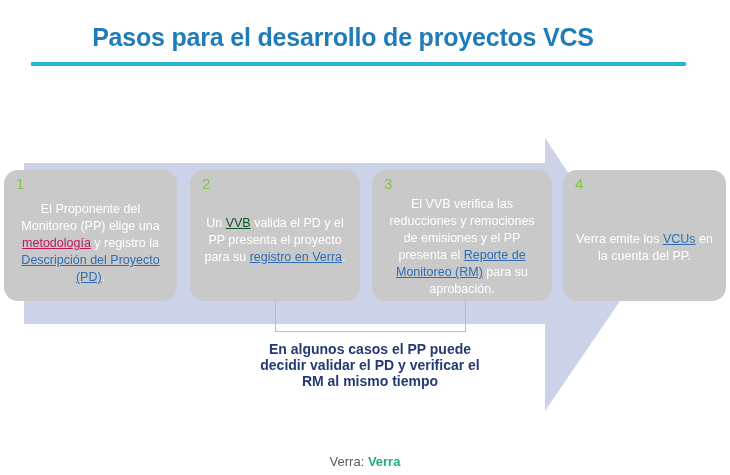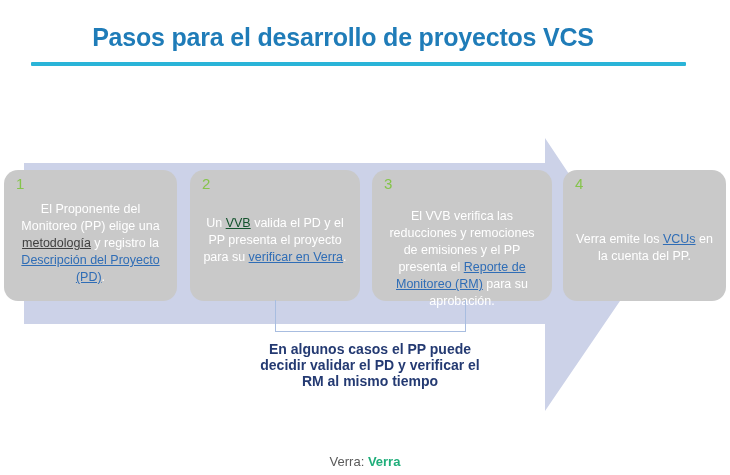--- a/index.html
+++ b/index.html
@@ -75,21 +75,21 @@
   }
   .step-text {
     color: #ffffff;
     font-size: 12.5px;
     line-height: 17px;
     text-align: center;
     padding: 0 2px;
   }
   #step-text-1 { margin-top: 9px; }
   #step-text-2 { margin-top: 23px; }
-  #step-text-3 { margin-top: 16px; }
+  #step-text-3 { margin-top: 4px; }
   #step-text-4 { margin-top: 39px; }
 
   .step-text a,
   .step-link {
     color: #2f6db6;
     text-decoration: underline;
     cursor: pointer;
   }
 
   
@@ -138,26 +138,26 @@
   <div id="page-title" style="color: rgb(31, 124, 184);">Pasos para el desarrollo de proyectos VCS</div>
   <div id="title-rule" style="background: rgb(42, 180, 216);"></div>
 </div>
 
 <svg id="arrow-shape" viewBox="0 0 730 285" preserveAspectRatio="none">
   <polygon id="arrow-poly" points="24,27 545,27 545,2 637,140 545,275 545,188 24,188" fill="#ccd2e8"></polygon>
 </svg>
 
 <div class="step-box" id="step-box-1" style="background: rgb(201, 201, 201);">
   <div class="step-number" style="color: rgb(133, 196, 75);">1</div>
-  <div class="step-text" id="step-text-1" style="color: rgb(255, 255, 255);"><span>El Proponente del Monitoreo (PP) elige una </span><span class="step-link" style="color: #404040;">metodología</span><span> y registro la </span><span class="step-link" style="color: rgb(47, 109, 182);">Descripción del Proyecto (PD)</span><span>.</span></div>
+  <div class="step-text" id="step-text-1" style="color: rgb(255, 255, 255);"><span>El Proponente del Monitoreo (PP) elige una </span><span class="step-link" style="color: #be185d;">metodología</span><span> y registro la </span><span class="step-link" style="color: rgb(47, 109, 182);">Descripción del Proyecto (PD)</span><span>.</span></div>
 </div>
 
 <div class="step-box" id="step-box-2" style="background: rgb(201, 201, 201);">
   <div class="step-number" style="color: rgb(133, 196, 75);">2</div>
-  <div class="step-text" id="step-text-2" style="color: rgb(255, 255, 255);"><span>Un </span><span class="step-link" style="color: #14532d;">VVB</span><span> valida el PD y el PP presenta el proyecto para su </span><span class="step-link" style="color: rgb(47, 109, 182);">verificar en Verra</span><span>.</span></div>
+  <div class="step-text" id="step-text-2" style="color: rgb(255, 255, 255);"><span>Un </span><span class="step-link" style="color: #14532d;">VVB</span><span> valida el PD y el PP presenta el proyecto para su </span><span class="step-link" style="color: rgb(47, 109, 182);">registro en Verra</span><span>.</span></div>
 </div>
 
 <div class="step-box" id="step-box-3" style="background: rgb(201, 201, 201);">
   <div class="step-number" style="color: rgb(133, 196, 75);">3</div>
   <div class="step-text" id="step-text-3" style="color: rgb(255, 255, 255);"><span>El VVB verifica las reducciones y remociones de emisiones y el PP presenta el </span><span class="step-link" style="color: rgb(47, 109, 182);">Reporte de Monitoreo (RM)</span><span> para su aprobación.</span></div>
 </div>
 
 <div class="step-box" id="step-box-4" style="background: rgb(201, 201, 201);">
   <div class="step-number" style="color: rgb(133, 196, 75);">4</div>
   <div class="step-text" id="step-text-4" style="color: rgb(255, 255, 255);"><span>Verra emite los </span><span class="step-link" style="color: rgb(47, 109, 182);">VCUs</span><span> en la cuenta del PP.</span></div>

